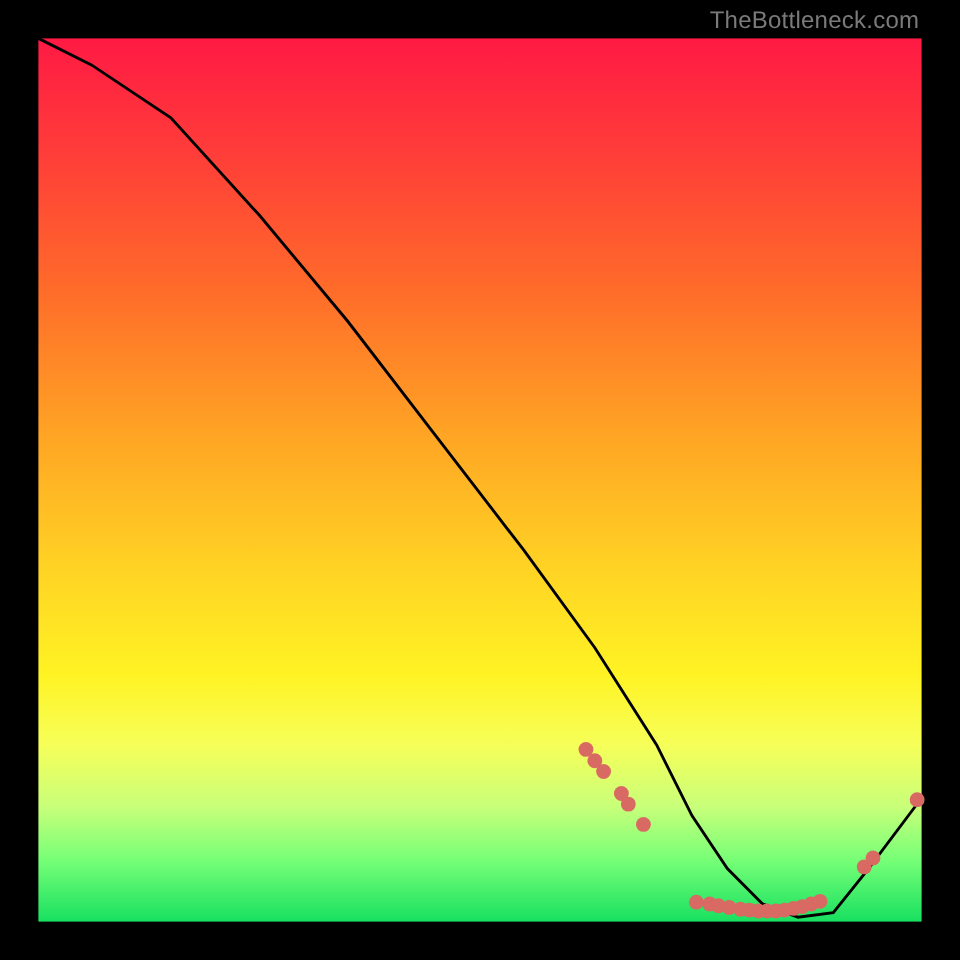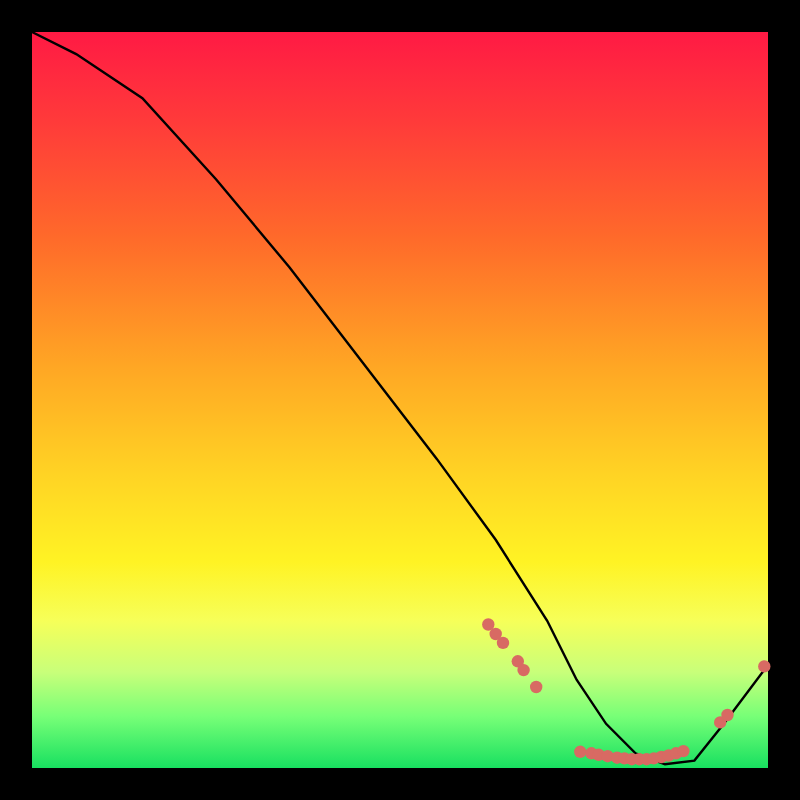--- a/index.html
+++ b/index.html
@@ -83,13 +83,14 @@
           <circle cx="629.3" cy="725.0" r="6.2" fill="#d86a63"></circle>
           <circle cx="636.6" cy="723.5" r="6.2" fill="#d86a63"></circle>
           <circle cx="644.0" cy="721.3" r="6.2" fill="#d86a63"></circle>
           <circle cx="651.4" cy="719.1" r="6.2" fill="#d86a63"></circle>
           <circle cx="688.2" cy="690.4" r="6.2" fill="#d86a63"></circle>
           <circle cx="695.5" cy="683.0" r="6.2" fill="#d86a63"></circle>
           <circle cx="732.3" cy="634.4" r="6.2" fill="#d86a63"></circle>
         </g>
     </svg>
   </div>
+  <div class="watermark">TheBottleneck.com</div>
 </div>
 
 </body></html>

